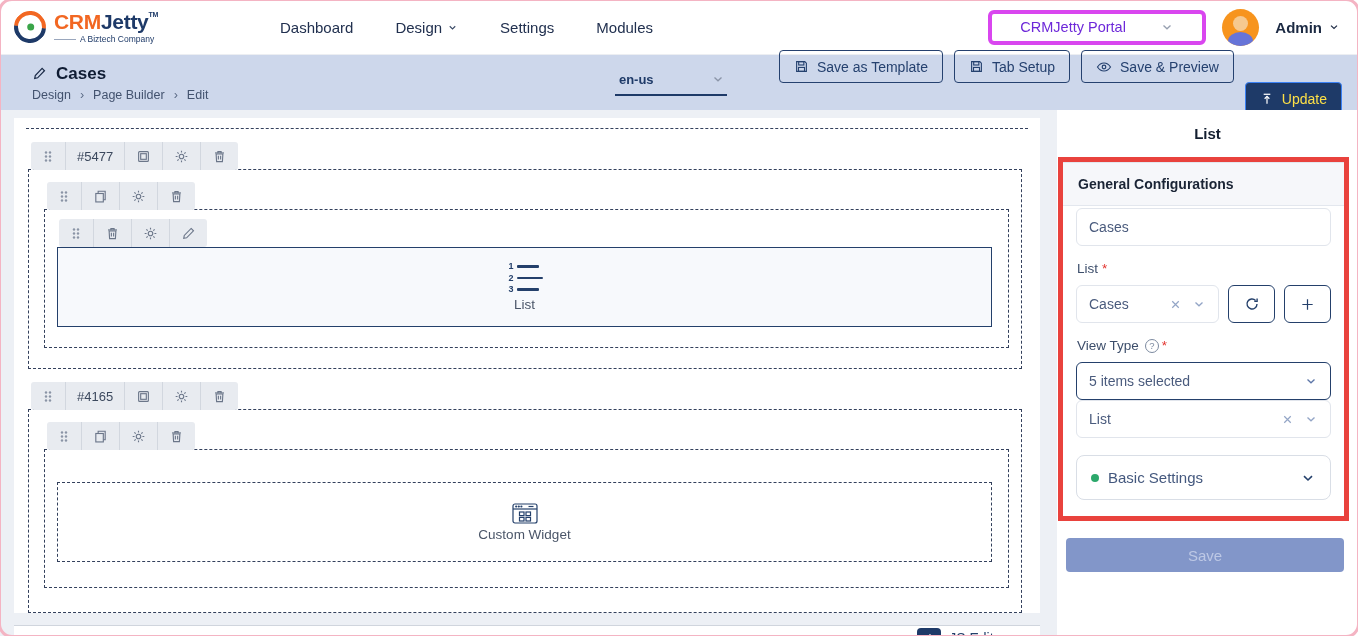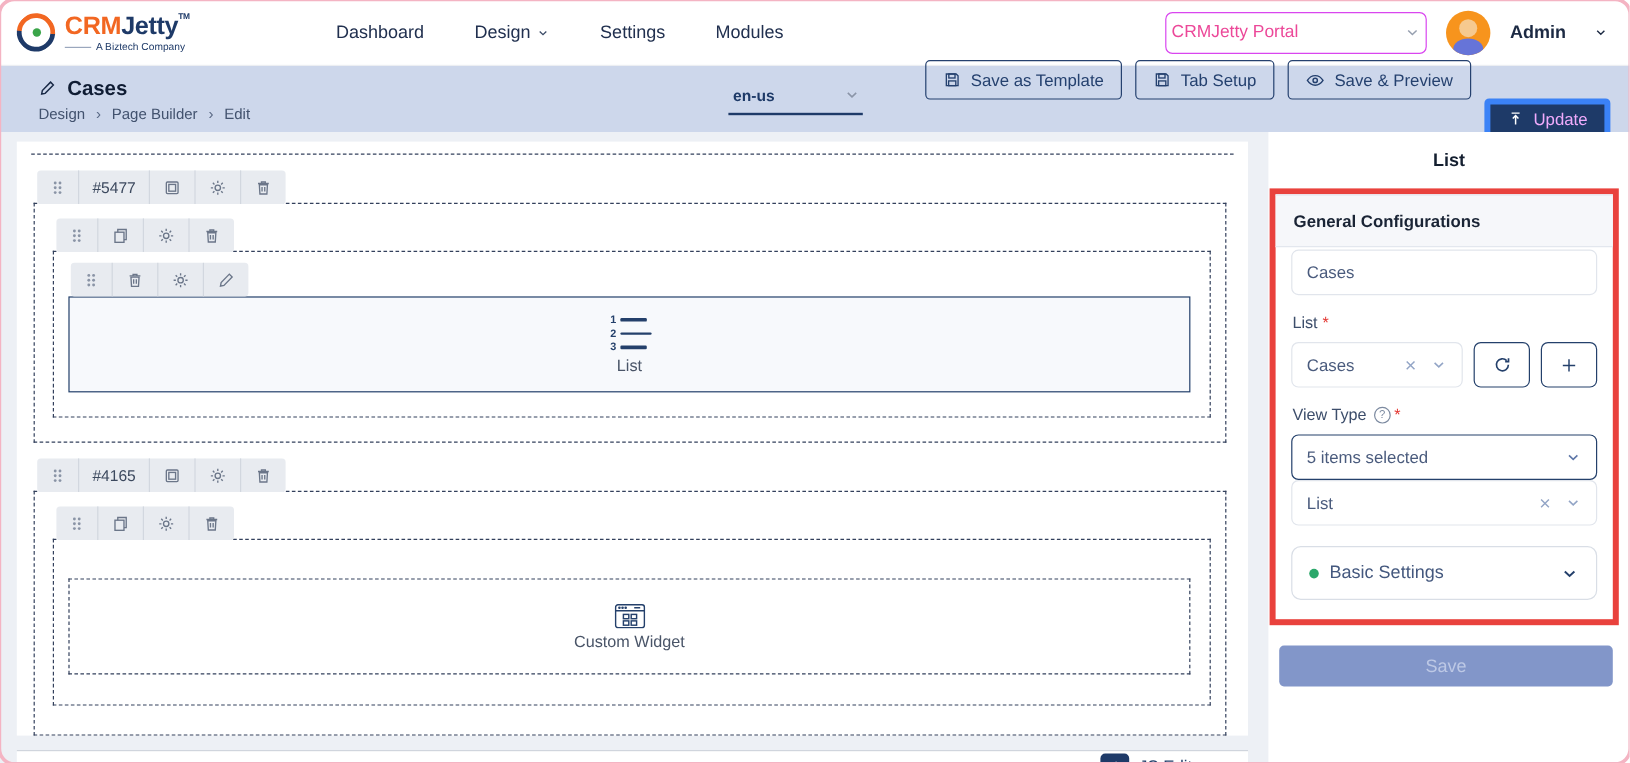--- a/index.html
+++ b/index.html
@@ -17,39 +17,39 @@
   .logo-mark::after { content:""; position:absolute; left:9px; top:9px; width:7px; height:7px; border-radius:50%; background:#3aa549; transform:rotate(40deg); }
   .logo-text-wrap { line-height:1; }
   .logo-line1 { font-size:21px; font-weight:bold; letter-spacing:-0.3px; }
   .logo-crm { color:#f26722; } .logo-jetty { color:#1e3a68; }
   .logo-tm { font-size:7px; color:#1e3a68; vertical-align:top; font-weight:bold; }
   .logo-tagline { font-size:8.5px; color:#1e3a68; margin-top:3px; padding-left:26px; position:relative; }
   .logo-tagline::before { content:""; position:absolute; left:0; top:4px; width:22px; height:1px; background:#9aa7bd; }
   .nav-links { display:flex; gap:42px; margin-left:26px; }
   .nav-link { font-size:15px; color:#21304f; display:flex; align-items:center; gap:5px; cursor:pointer; }
   .nav-right { margin-left:auto; display:flex; align-items:center; gap:16px; }
-  .portal-select { width:218px; height:35px; border:1px solid #d946ef; border-radius:6px; display:flex; align-items:center; justify-content:space-between; padding:0 4px; font-size:14.5px; color:#ec4899; background:#fff; cursor:pointer; }
+  .portal-select { width:218px; height:35px; border:4px solid #d946ef; border-radius:6px; display:flex; align-items:center; justify-content:space-between; padding:0 28px; font-size:14.5px; color:#6d28d9; background:#fff; cursor:pointer; }
   .avatar { width:37px; height:37px; border-radius:50%; background:#f7941d; position:relative; overflow:hidden; }
   .avatar::before { content:""; position:absolute; left:11px; top:7px; width:15px; height:15px; border-radius:50%; background:#f6c98f; }
   .avatar::after { content:""; position:absolute; left:6px; top:23px; width:25px; height:18px; border-radius:50% 50% 0 0; background:#6674d8; }
-  .admin { display:flex; align-items:center; gap:23px; font-size:15px; font-weight:bold; color:#1c2a43; cursor:pointer; }
+  .admin { display:flex; align-items:center; gap:6px; font-size:15px; font-weight:bold; color:#1c2a43; cursor:pointer; }
 
   
   .page-header { height:55px; background:#cdd7eb; display:flex; align-items:center; padding:0 16px 0 32px; }
   .title-block { }
   .title-row { display:flex; align-items:center; gap:9px; }
   .page-title { font-size:17px; font-weight:bold; color:#0f1c33; }
   .breadcrumb { display:flex; align-items:center; font-size:12.5px; color:#42526e; margin-top:4px; }
   .crumb + .crumb::before { content:"›"; margin:0 9px; color:#5a6a85; }
   .lang-select { margin-left:auto; width:112px; border-bottom:2px solid #1e3a68; display:flex; align-items:center; justify-content:space-between; padding:2px 2px 7px 4px; cursor:pointer; }
   .lang-value { font-size:13px; font-weight:bold; color:#1e3a68; }
   .hdr-buttons { display:flex; gap:11px; margin-left:52px; }
   .btn { height:33px; border-radius:4px; display:flex; align-items:center; gap:8px; padding:11px 14px; font-size:14px; cursor:pointer; white-space:nowrap; }
   .btn-outline { border:1px solid #25416f; color:#25416f; background:transparent; }
-  .btn-primary { border:5px solid #3b82f6; background:#1e3a68; color:#f0abfc;margin-top:32px; }
+  .btn-primary { border:1px solid #3b82f6; background:#1e3a68; color:#fde047;margin-top:32px; }
 
   
   .main { display:flex; height:526px; background:#edf0f5; }
   .canvas-col { flex:1; display:flex; flex-direction:column; padding-top:8px; min-width:0;padding-left:14px; }
   .canvas { background:#fff; flex:1; padding:10px 10px 0 8px; }
   .top-dashed { border-top:1px dashed #33405c; margin:0 2px 0 4px; }
 
   .row-block { position:relative; border:1px dashed #33405c; margin:40px 8px 0 6px; }
   .block-toolbar { position:absolute; top:-28px; left:2px; height:28px; background:#e8ebf0; border-radius:3px; display:flex; align-items:stretch; z-index:2; }
   .tb-item { padding:0 11px; display:flex; align-items:center; color:#6b7689; cursor:pointer; }

